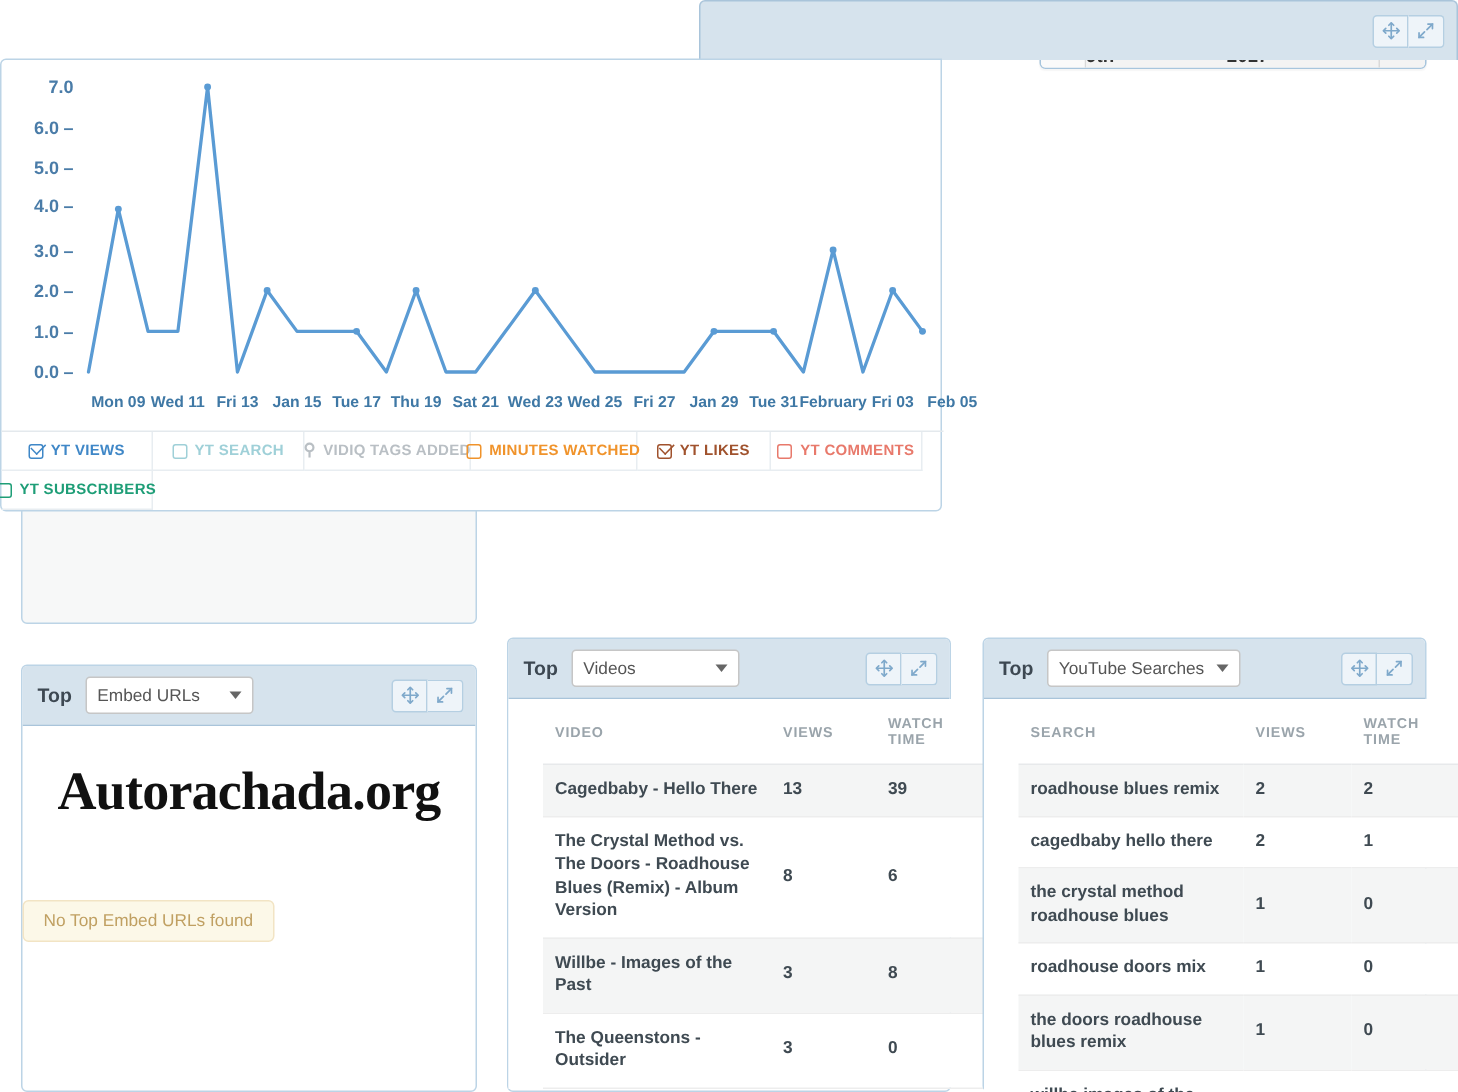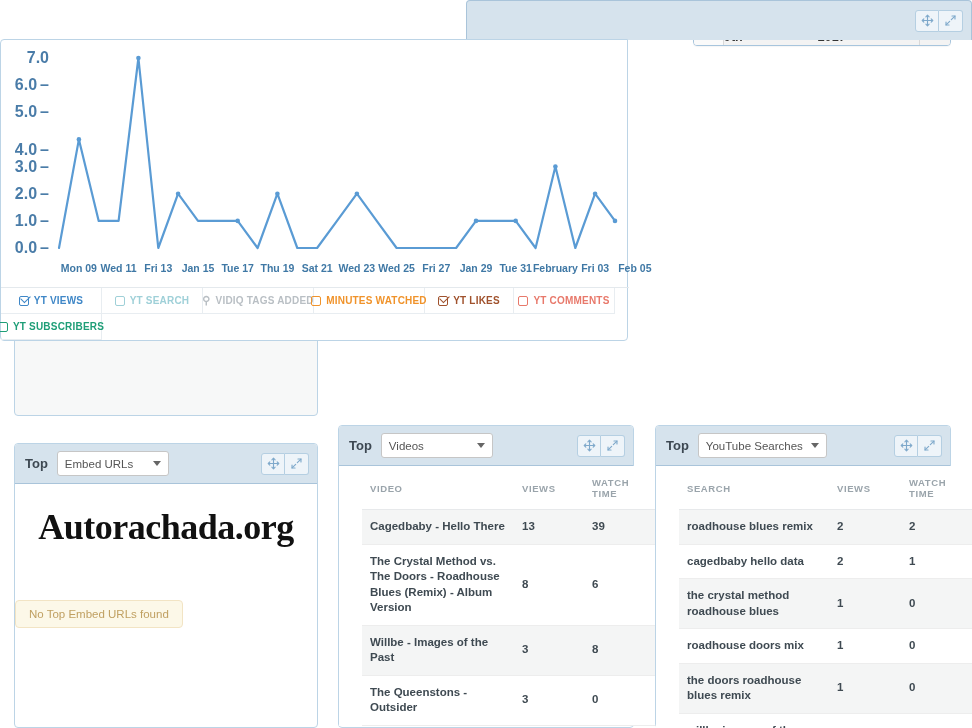--- a/index.html
+++ b/index.html
@@ -119,21 +119,21 @@
     width: 628px; height: 302px;
     background: #fff;
     border: 1px solid #bcd4e6;
     border-radius: 4px 0 4px 4px;
   }
   .plot {
     position: absolute; left: 0; top: 0; width: 628px; height: 260px;
   }
   .ytick {
     position: absolute; right: 0; transform: translateY(-50%);
-    font-size: 16px; color: #4a7ca8; font-weight: 600;
+    font-size: 12px; color: #4a7ca8; font-weight: 600;
     white-space: nowrap;
   }
   .ytick .dash { color: #4a7ca8; margin-left: 3px; }
   .xtick {
     position: absolute; top: 0; transform: translateX(-50%);
     font-size: 10.5px; color: #3f78a5; font-weight: 600;
     white-space: nowrap;
   }
 
   
@@ -295,21 +295,21 @@
       </div>
     </div>
 
     <div class="chart-body">
       <div class="plot">
         <div id="yticks">
             <div class="ytick" style="top: 208px; right: 580px;"><span>0.0</span><span class="dash">–</span></div>
             <div class="ytick" style="top: 180.857px; right: 580px;"><span>1.0</span><span class="dash">–</span></div>
             <div class="ytick" style="top: 153.714px; right: 580px;"><span>2.0</span><span class="dash">–</span></div>
             <div class="ytick" style="top: 126.571px; right: 580px;"><span>3.0</span><span class="dash">–</span></div>
-            <div class="ytick" style="top: 110px; right: 580px;"><span>4.0</span><span class="dash">–</span></div>
+            <div class="ytick" style="top: 97px; right: 580px;"><span>4.0</span><span class="dash">–</span></div>
             <div class="ytick" style="top: 72.2857px; right: 580px;"><span>5.0</span><span class="dash">–</span></div>
             <div class="ytick" style="top: 45.1429px; right: 580px;"><span>6.0</span><span class="dash">–</span></div>
             <div class="ytick" style="top: 18px; right: 580px;"><span>7.0</span></div>
           </div>
         <svg id="chart-svg" width="628" height="260" style="position:absolute;left:0;top:0;">
             <path d="M58.0 208.0 L77.9 99.4 L97.7 180.9 L117.6 180.9 L137.4 18.0 L157.3 208.0 L177.1 153.7 L197.0 180.9 L216.9 180.9 L236.7 180.9 L256.6 208.0 L276.4 153.7 L296.3 208.0 L316.1 208.0 L336.0 180.9 L355.9 153.7 L375.7 180.9 L395.6 208.0 L415.4 208.0 L435.3 208.0 L455.1 208.0 L475.0 180.9 L494.9 180.9 L514.7 180.9 L534.6 208.0 L554.4 126.6 L574.3 208.0 L594.1 153.7 L614.0 180.9" fill="none" stroke="#5a9bd4" stroke-width="2.2" stroke-linejoin="round" stroke-linecap="round"></path>
             <circle cx="77.9" cy="99.4" r="2.3" fill="#5a9bd4"></circle>
             <circle cx="137.4" cy="18.0" r="2.3" fill="#5a9bd4"></circle>
             <circle cx="177.1" cy="153.7" r="2.3" fill="#5a9bd4"></circle>
             <circle cx="236.7" cy="180.9" r="2.3" fill="#5a9bd4"></circle>
@@ -510,21 +510,21 @@
               <th>Watch Time</th>
             </tr>
           </thead>
         <tbody id="searches-body">
             <tr>
               <td class="name-cell">roadhouse blues remix</td>
               <td class="num">2</td>
               <td class="num">2</td>
             </tr>
             <tr>
-              <td class="name-cell">cagedbaby hello data</td>
+              <td class="name-cell">cagedbaby hello there</td>
               <td class="num">2</td>
               <td class="num">1</td>
             </tr>
             <tr>
               <td class="name-cell">the crystal method roadhouse blues</td>
               <td class="num">1</td>
               <td class="num">0</td>
             </tr>
             <tr>
               <td class="name-cell">roadhouse doors mix</td>

